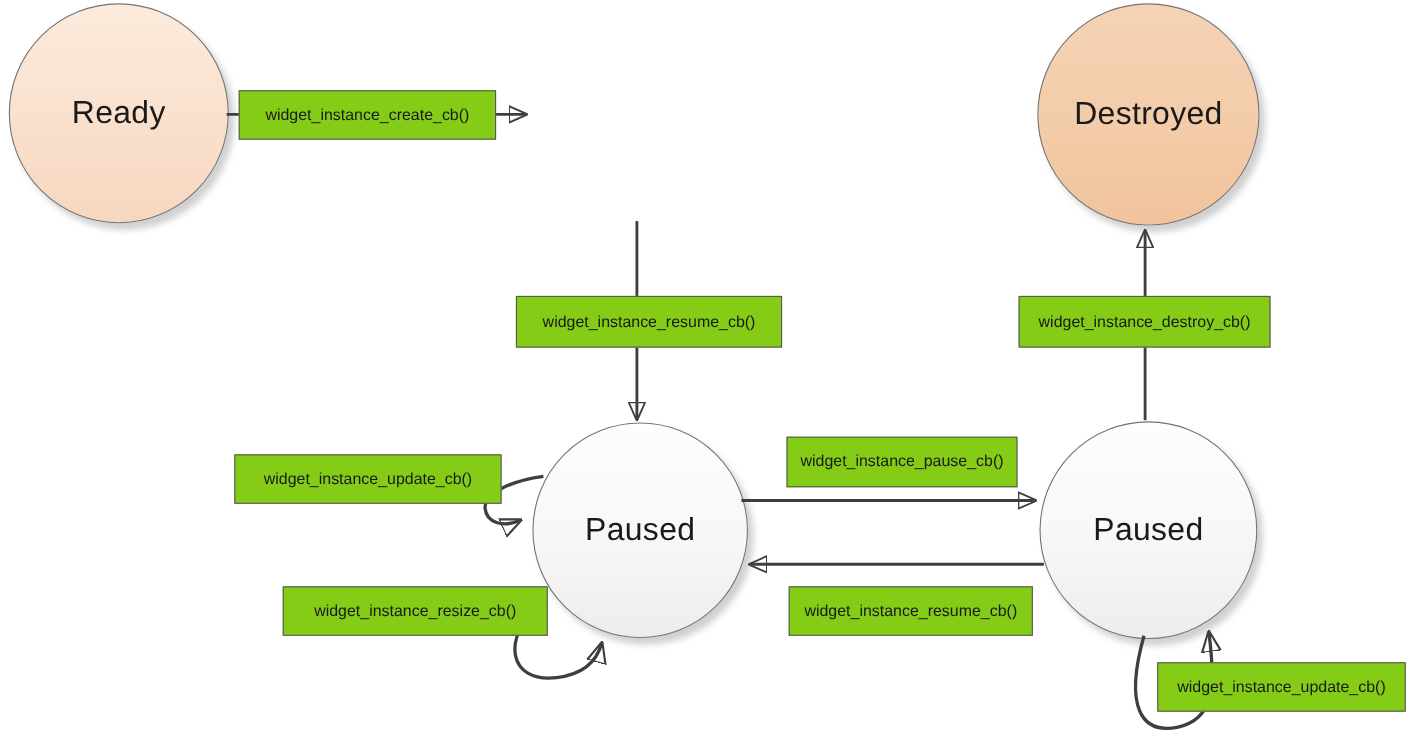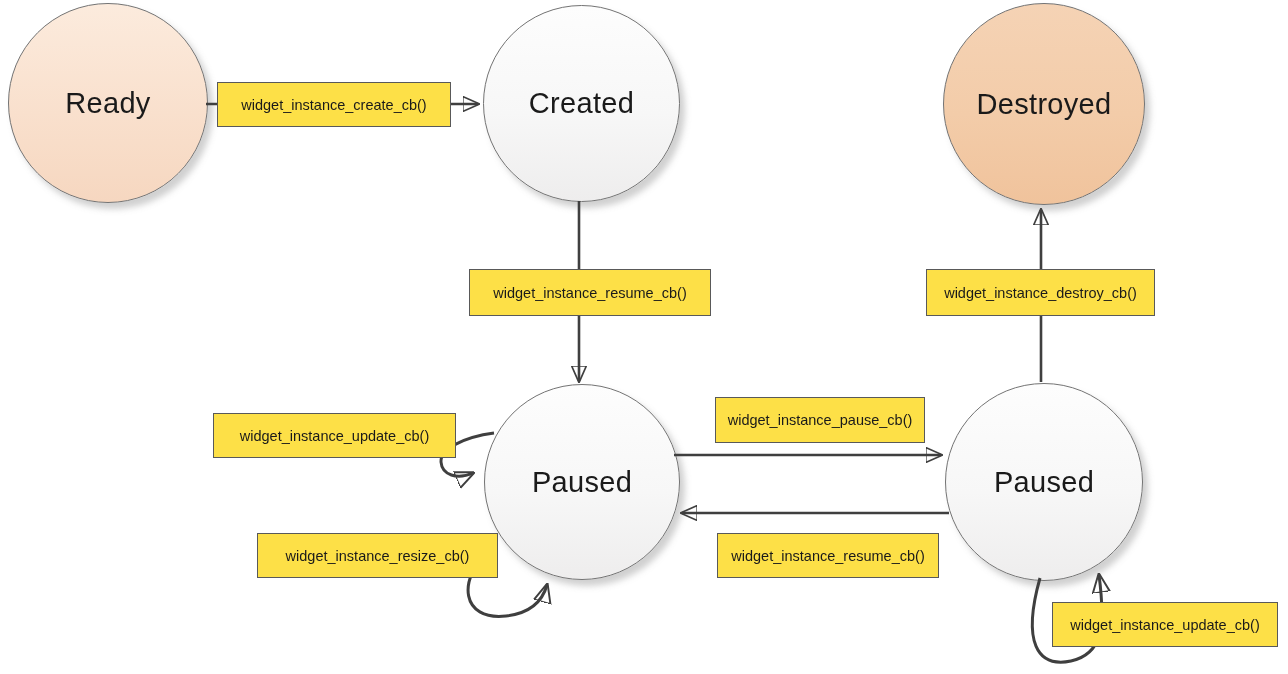--- a/index.html
+++ b/index.html
@@ -48,43 +48,40 @@
   }
   svg.arrows path {
     stroke: #3f3f3f;
     fill: none;
   }
   svg.arrows path.straight { stroke-width: 2.6px; }
   svg.arrows path.loop     { stroke-width: 3px; }
   .edge-label {
     position: absolute;
     box-sizing: border-box;
-    background: #fde047;
+    background: #84cc16;
     border: 1px solid #595959;
     display: flex;
     align-items: center;
     justify-content: center;
     font-size: 14.5px;
     color: #1a1a1a;
     white-space: nowrap;
     z-index: 3;
   }
 </style>
 </head>
 <body>
 
 <div class="canvas">
 
   <div class="node peach-light" style="left:8px; top:3px; width:198px; height:198px;">
     <span class="node-label">Ready</span>
   </div>
 
-  <div class="node light" style="left:483px; top:5px; width:195px; height:195px;">
-    <span class="node-label">Created</span>
-  </div>
 
   <div class="node peach" style="left:943px; top:3px; width:200px; height:200px;">
     <span class="node-label">Destroyed</span>
   </div>
 
   <div class="node light" style="left:484px; top:384px; width:194px; height:194px;">
     <span class="node-label">Paused</span>
   </div>
 
   <div class="node light" style="left:945px; top:383px; width:196px; height:196px;">

